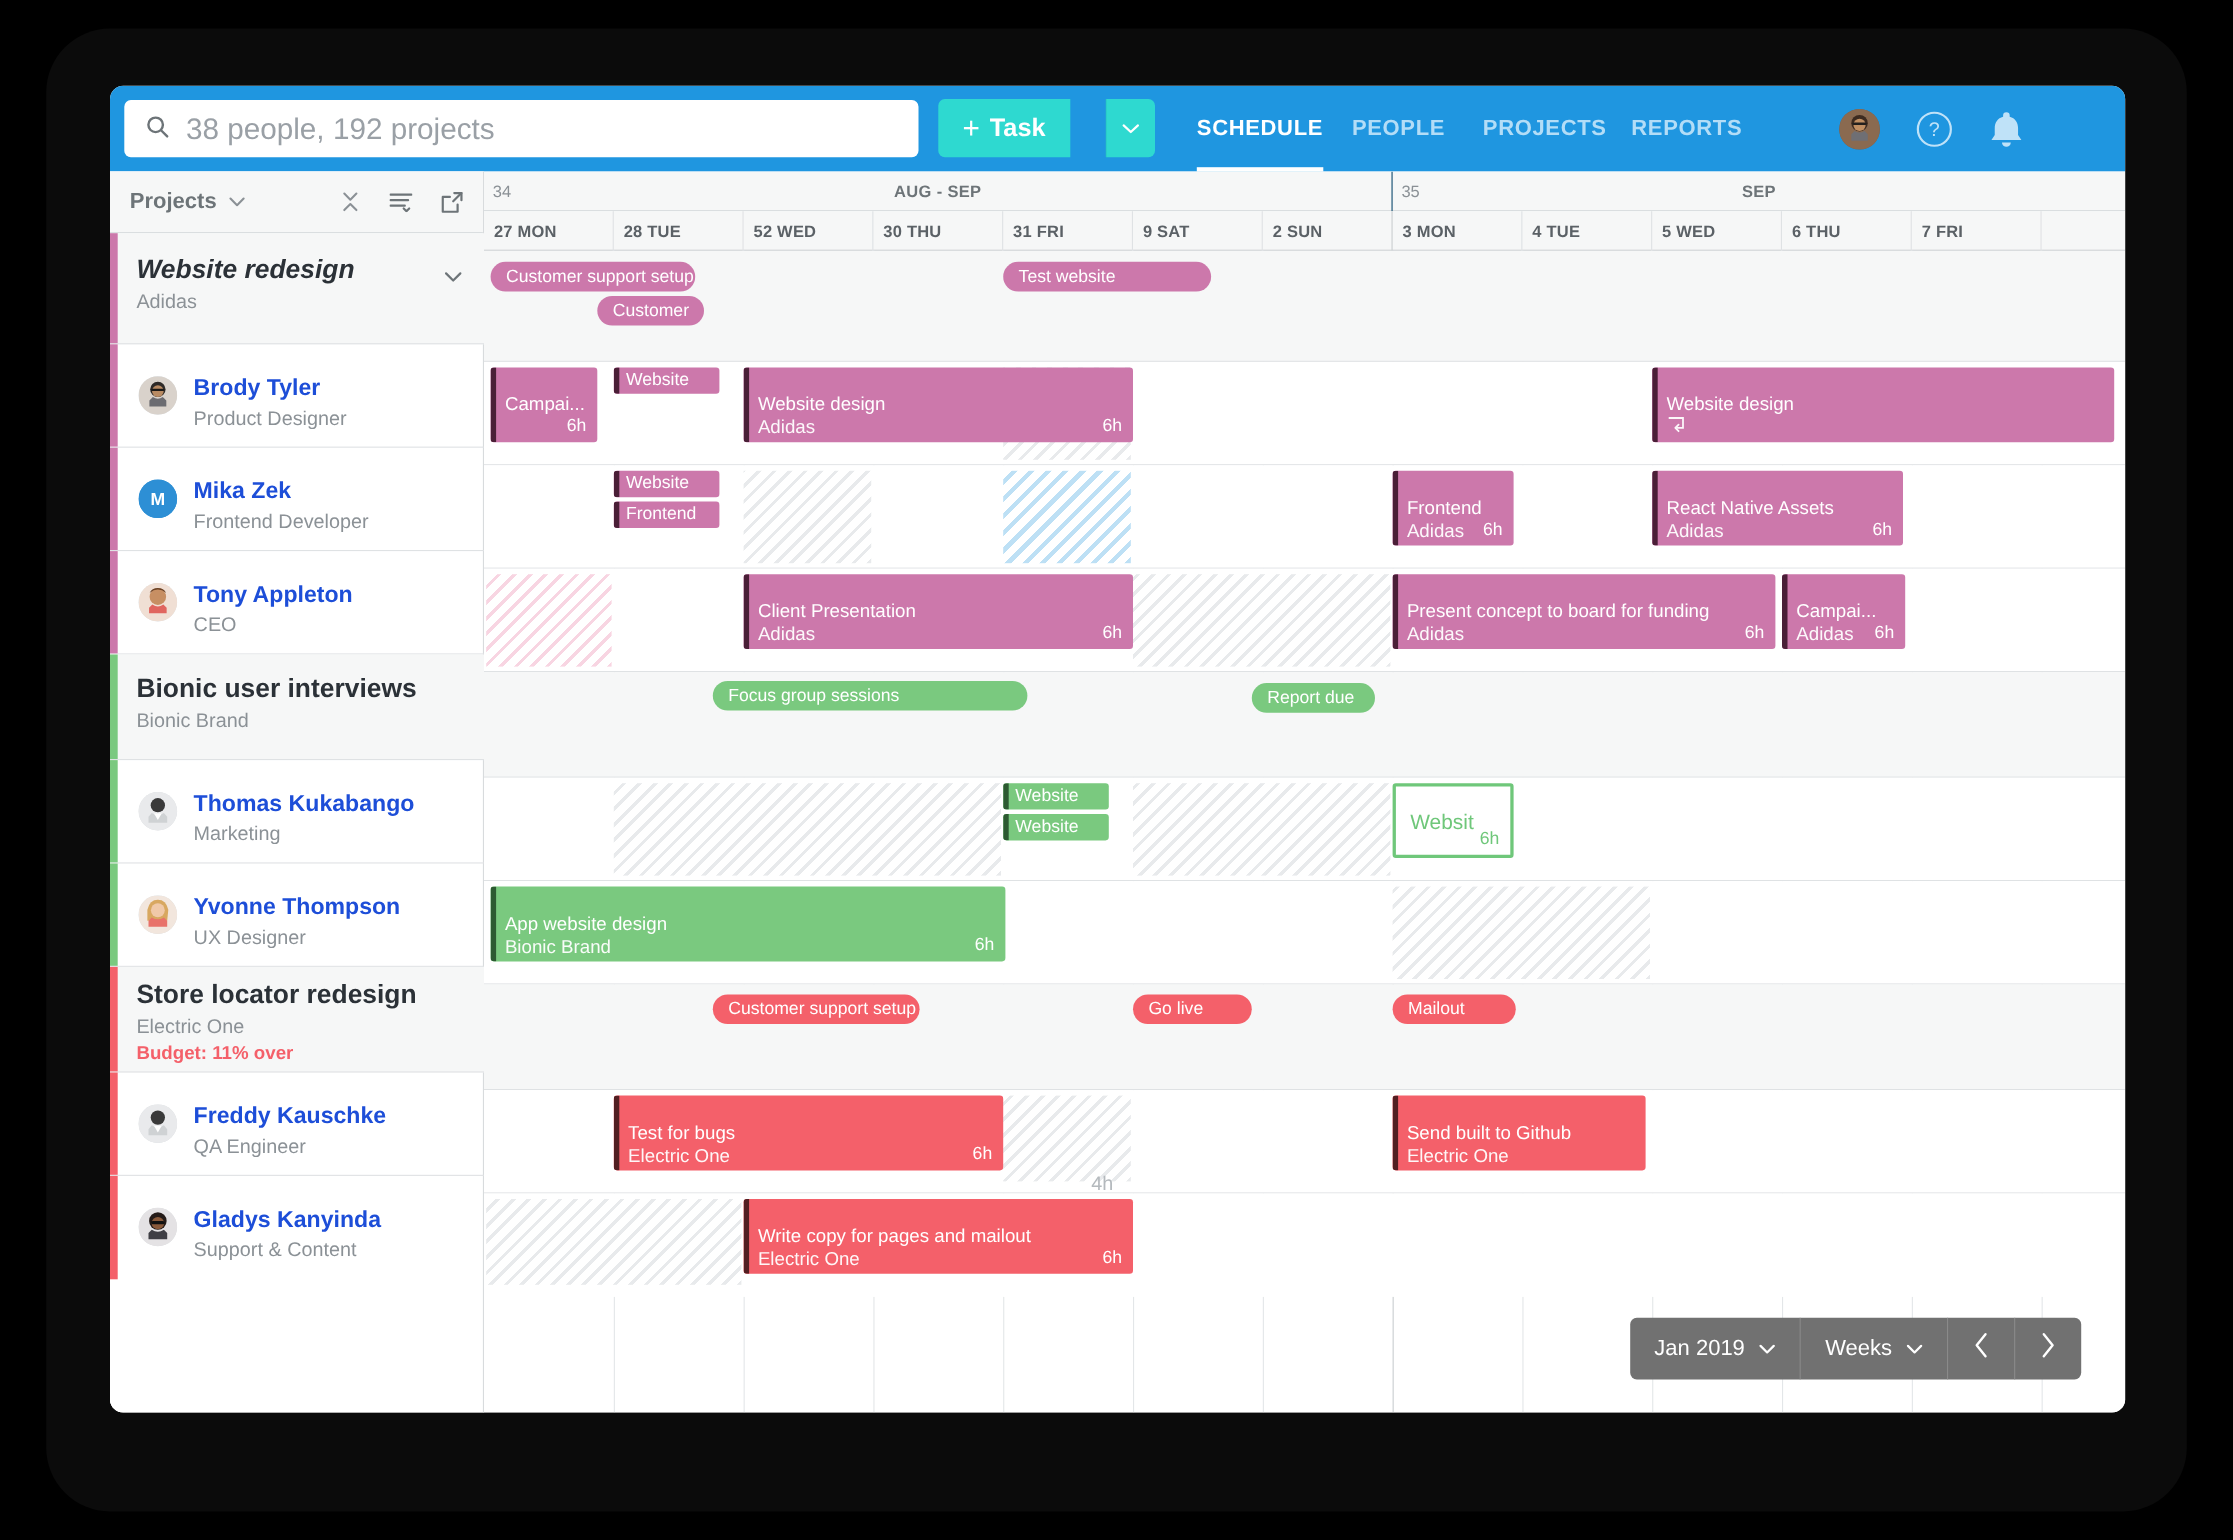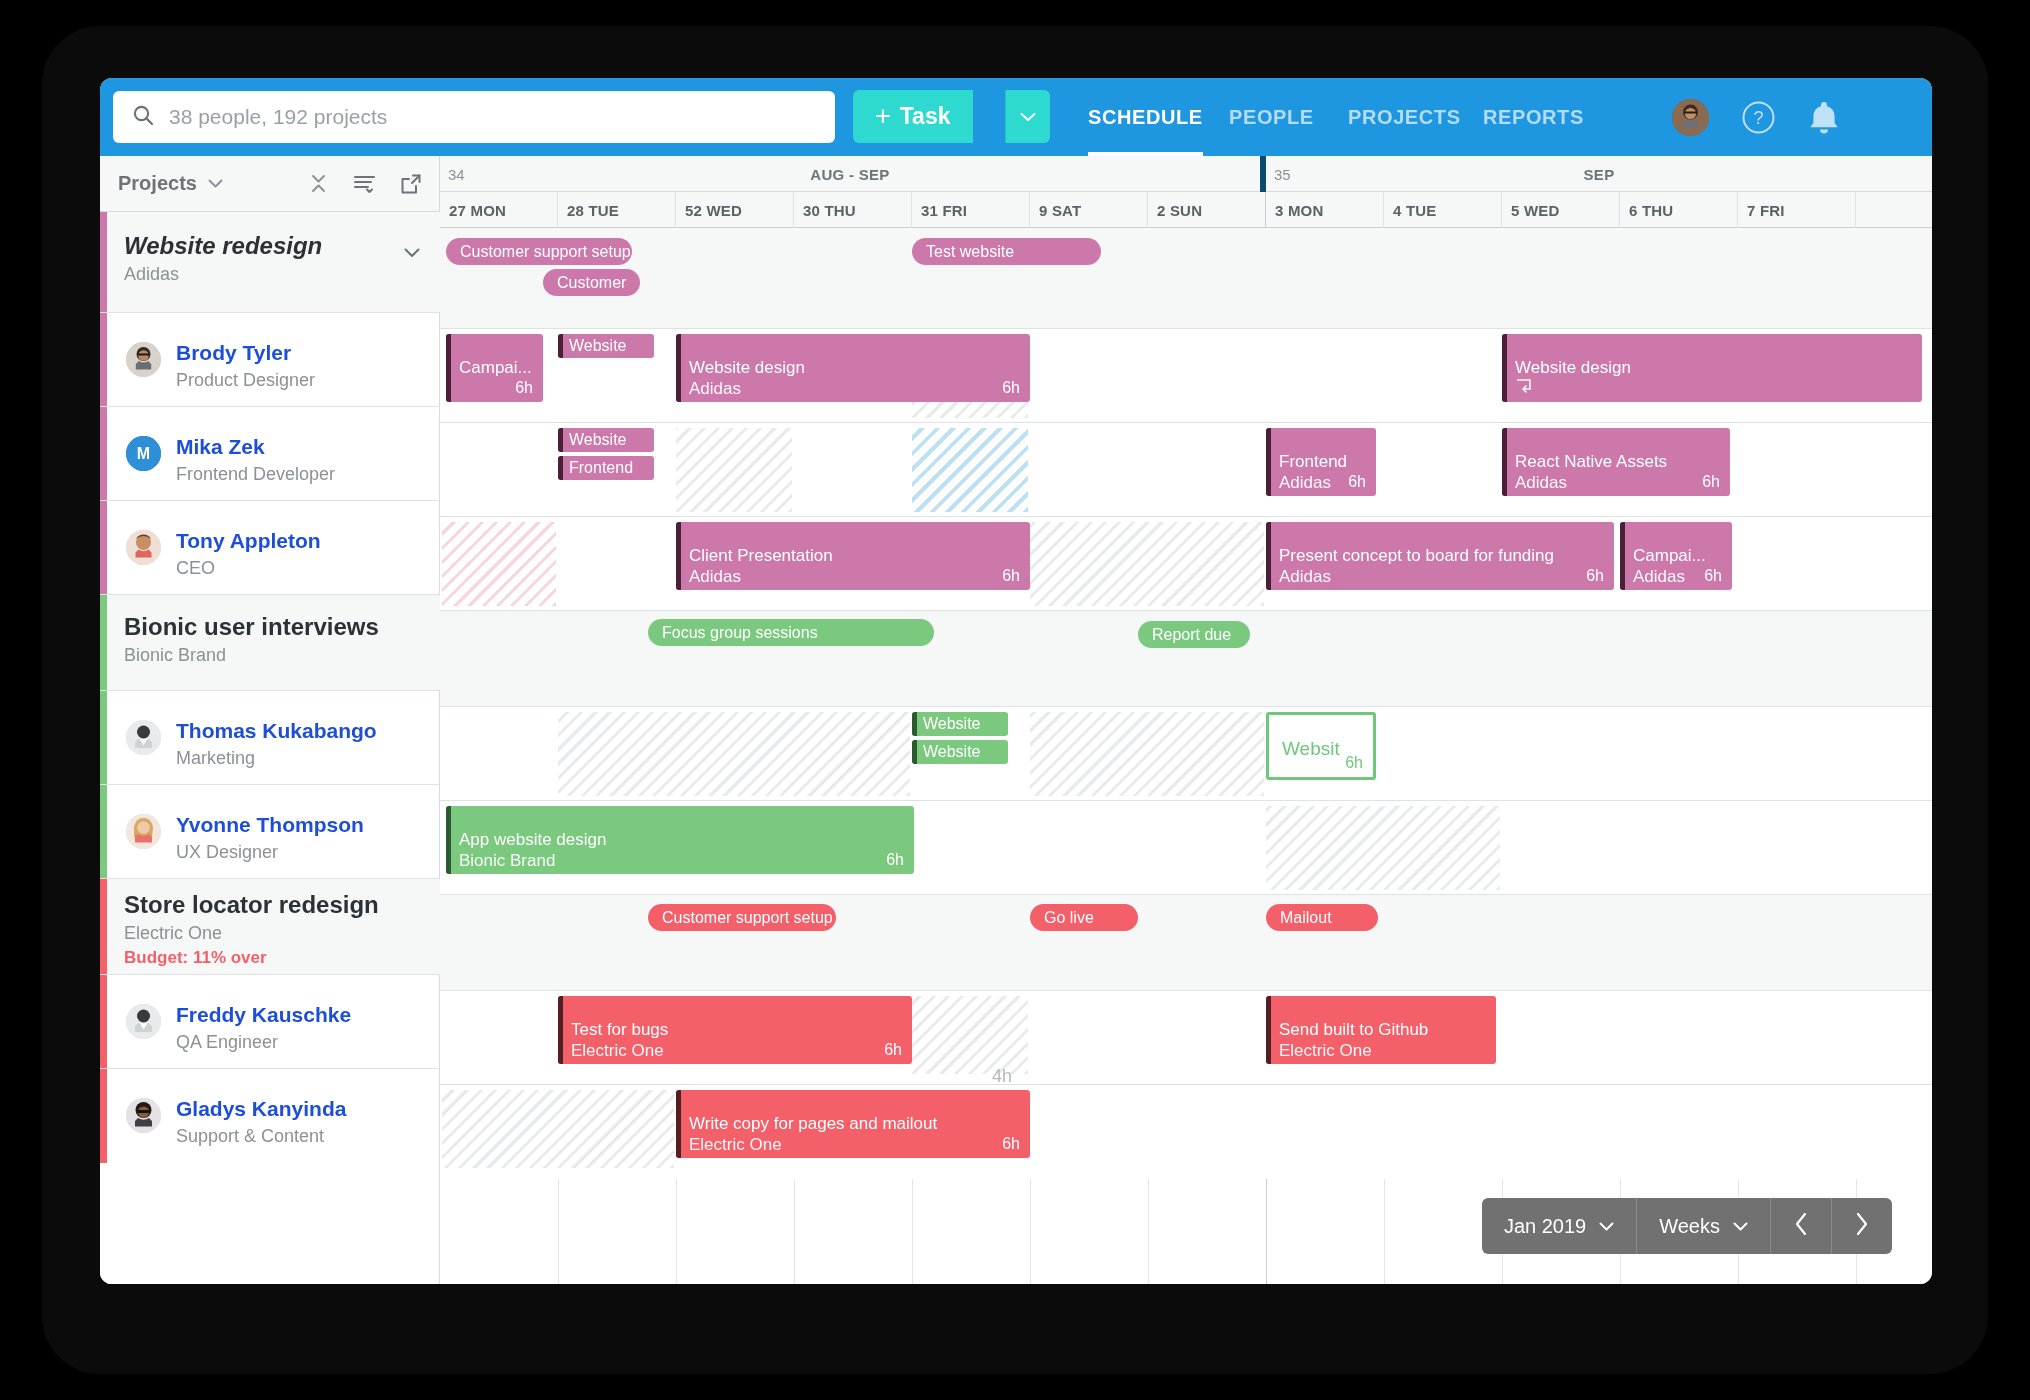--- a/index.html
+++ b/index.html
@@ -11,21 +11,21 @@
   #bezel { position:absolute; left:42px; top:26px; width:1946px; height:1348px;
            background:#0b0b0b; border-radius:58px; }
   #screen { position:absolute; left:100px; top:78px; width:1832px; height:1206px;
             background:#fff; border-radius:12px; overflow:hidden; }
 
   
   #topbar { position:absolute; left:0; top:0; width:1832px; height:78px; background:#1f96e0; }
   #search-wrap { position:absolute; left:13px; top:13px; width:722px; height:52px;
      background:#fff; border-radius:6px; display:flex; align-items:center; padding:0 18px; }
   #search-wrap svg { flex:0 0 auto; }
-  #search-input { border:0; outline:0; flex:1; font-size:21px; color:#9aa0a6;
+  #search-input { border:0; outline:0; flex:1; font-size:27px; color:#9aa0a6;
      font-family:"Liberation Sans",sans-serif; margin-left:14px; background:transparent; }
   #task-btn { position:absolute; left:753px; top:12px; height:53px; background:#2ed9d0;
      border-radius:6px 0 0 6px; color:#fff; font-size:23px; font-weight:bold;
      display:flex; align-items:center; padding:0 22px; cursor:pointer; }
   #task-btn .plus { font-size:27px; font-weight:normal; margin-right:9px; line-height:1; }
   #task-caret { position:absolute; left:905px; top:12px; width:45px; height:53px;
      background:#2ed9d0; border-radius:0 6px 6px 0; border-left:1px solid #29c2ba;
      display:flex; align-items:center; justify-content:center; color:#fff; cursor:pointer; }
   .navtab { position:absolute; top:0; height:78px; display:flex; align-items:center;
      color:#b3ddf7; font-size:20px; font-weight:bold; letter-spacing:.6px; cursor:pointer; }
@@ -48,21 +48,21 @@
      display:flex; align-items:center; padding:0 18px; }
   #proj-label { font-size:20px; color:#6d7478; font-weight:bold; }
   #proj-caret { margin-left:11px; display:flex; align-items:center; cursor:pointer; }
   .tb-icon { margin-left:26px; cursor:pointer; display:flex; align-items:center; }
   #tb-spacer { flex:1; }
 
   
   #grid { position:absolute; left:340px; top:0; width:1492px; height:1128px; overflow:hidden; }
   #weeks-row { position:absolute; left:0; top:0; height:36px; width:1492px;
      background:#f6f7f7; border-bottom:1px solid #d8dbdd; }
-  .wk { position:absolute; top:0; height:36px; border-right:6px solid #0c4a6e;
+  .wk { position:absolute; top:0; height:36px; border-right:1px solid #0c4a6e;
         font-size:15px; color:#8b9196; padding-left:8px; display:flex; align-items:center; }
   .wk .wlabel { position:absolute; left:0; right:0; text-align:center;
         font-size:15px; color:#6d7478; font-weight:bold; letter-spacing:.3px; }
   #days-row { position:absolute; left:0; top:36px; height:36px; width:1492px;
      background:#f6f7f7; border-bottom:1px solid #c9cdd0; }
   .day { position:absolute; top:0; height:36px; border-right:1px solid #dfe2e4;
      font-size:15px; color:#5b6166; font-weight:bold; display:flex; align-items:center;
      padding-left:9px; letter-spacing:.2px; }
   #rows { position:absolute; left:0; top:72px; width:1492px; height:1056px; }
   .vline { position:absolute; top:0; bottom:0; width:1px; background:#e3e6e8; }

